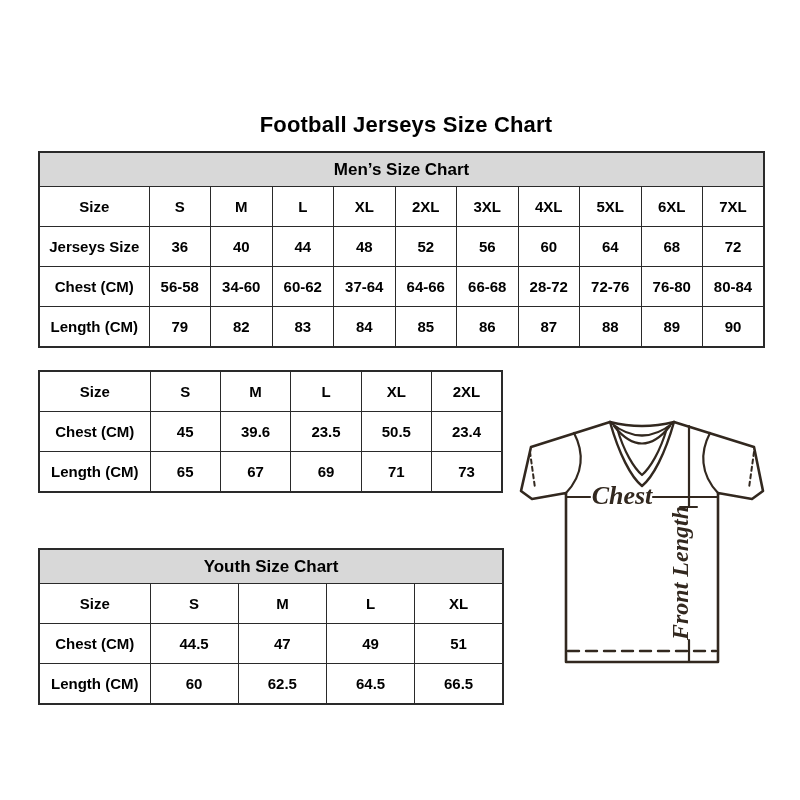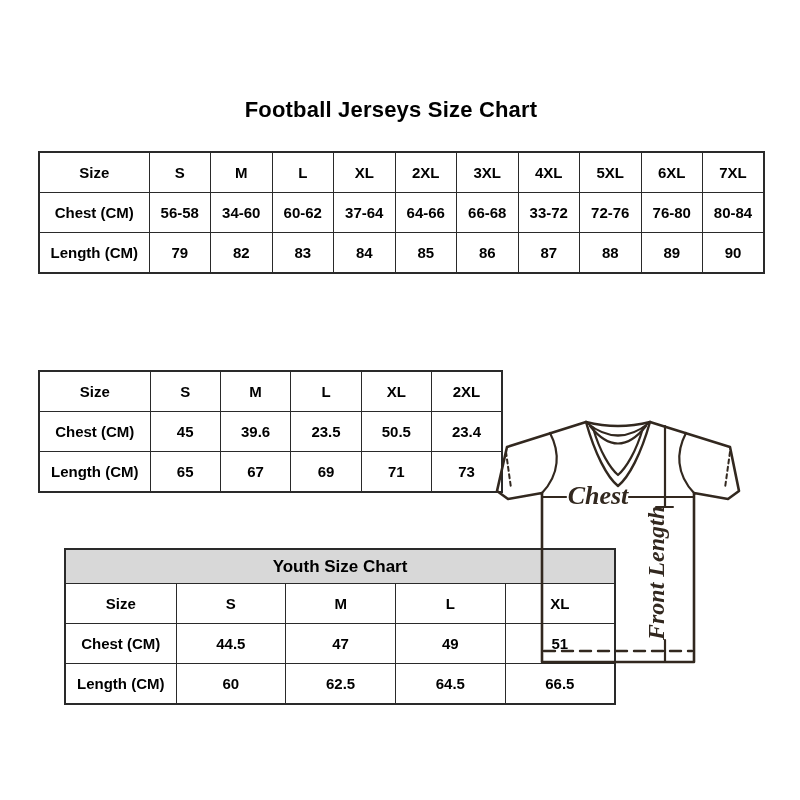--- a/index.html
+++ b/index.html
@@ -1,37 +1,37 @@
 <!DOCTYPE html>
 <html><head>
 <meta charset="utf-8">
 <style>
   html,body{margin:0;padding:0;background:#ffffff;}
   .page{
     position:relative;width:800px;height:800px;background:#ffffff;
     font-family:"Liberation Sans","DejaVu Sans",sans-serif;color:#000;overflow:hidden;
   }
   .title{
-    position:absolute;top:97px;left:0;width:782px;margin:0;
+    position:absolute;top:97px;left:0;width:782px;margin:15px;
     text-align:center;font-size:22px;font-weight:700;letter-spacing:.2px;
   }
   table.size-table{
     position:absolute;border-collapse:collapse;table-layout:fixed;
     border:2.5px solid #2a2a2a;font-weight:700;
   }
   .size-table th,.size-table td{
     border:1.5px solid #2a2a2a;text-align:center;vertical-align:middle;
     padding:0;font-size:15px;font-weight:700;color:#000;background:#fff;
   }
   .size-table th.hdr{background:#d8d8d8;font-size:17px;height:33px;}
   .size-table td,.size-table th.rowlabel{height:39px;}
   table.men{left:38px;top:151px;width:727px;}
   table.women{left:38px;top:370px;width:465px;}
-  table.youth{left:38px;top:548px;width:552px;margin-left:26px;}
-  .jersey-wrap{position:absolute;left:480px;top:400px;width:272px;height:272px;text-align:right;}
+  table.youth{left:38px;top:548px;width:466px;}
+  .jersey-wrap{position:absolute;left:504px;top:400px;width:272px;height:272px;text-align:right;}
   .jersey-wrap svg{display:block;width:272px;height:272px;}
   .jline{fill:none;stroke:#32281f;stroke-linejoin:round;stroke-linecap:round;}
   .jlabel{
     font-family:"Liberation Serif","DejaVu Serif",serif;
     font-style:italic;font-weight:700;fill:#32281f;
   }
 </style>
 </head>
 <body>
 
@@ -47,42 +47,58 @@
         <col>
         <col>
         <col>
         <col>
         <col>
         <col>
         <col>
         <col>
       </colgroup>
     <tbody>
+        <tr>
+      <th class="hdr" colspan="11">Men’s Size Chart</th>
+    </tr>
     <tr>
       <th class="rowlabel">Size</th>
       <td>S</td>
       <td>M</td>
       <td>L</td>
       <td>XL</td>
       <td>2XL</td>
       <td>3XL</td>
       <td>4XL</td>
       <td>5XL</td>
       <td>6XL</td>
       <td>7XL</td>
     </tr>
     <tr>
+      <th class="rowlabel">Jerseys Size</th>
+      <td>36</td>
+      <td>40</td>
+      <td>44</td>
+      <td>48</td>
+      <td>52</td>
+      <td>56</td>
+      <td>60</td>
+      <td>64</td>
+      <td>68</td>
+      <td>72</td>
+    </tr>
+    <tr>
       <th class="rowlabel">Chest (CM)</th>
       <td>56-58</td>
       <td>34-60</td>
       <td>60-62</td>
       <td>37-64</td>
       <td>64-66</td>
       <td>66-68</td>
-      <td>33-72</td>
+      <td>28-72</td>
       <td>72-76</td>
       <td>76-80</td>
       <td>80-84</td>
     </tr>
     <tr>
       <th class="rowlabel">Length (CM)</th>
       <td>79</td>
       <td>82</td>
       <td>83</td>
       <td>84</td>

